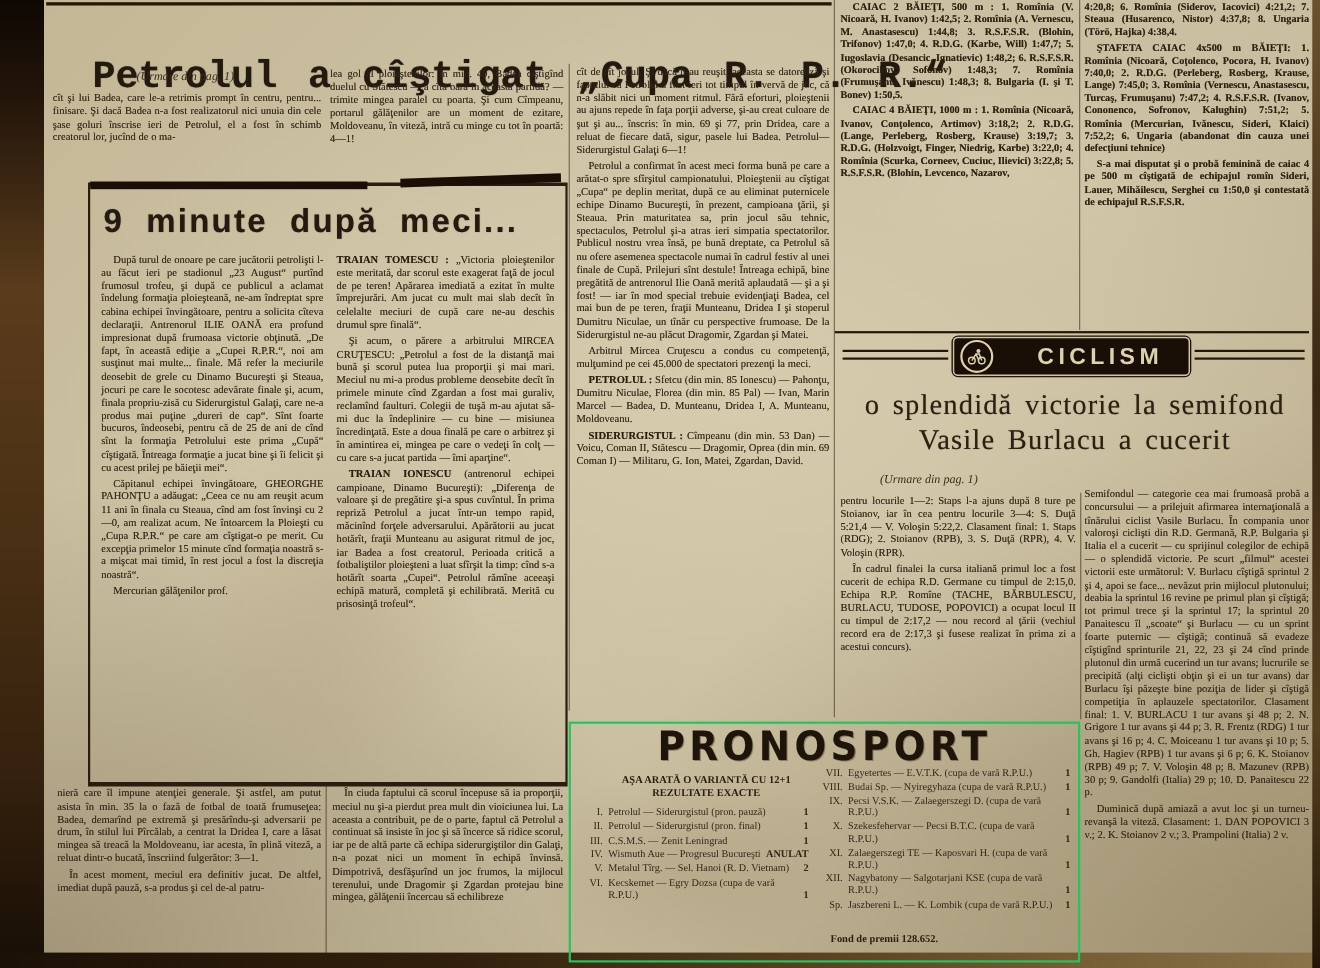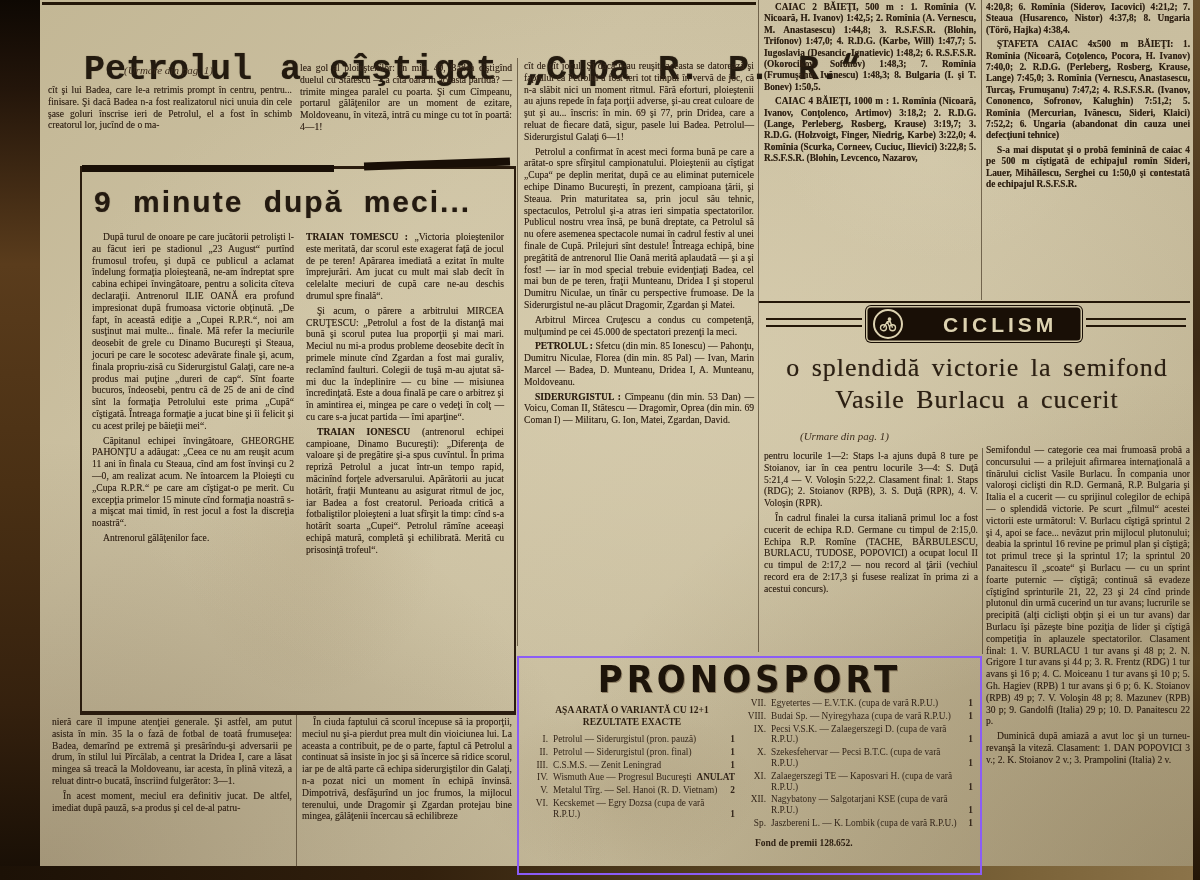--- a/index.html
+++ b/index.html
@@ -34,29 +34,29 @@
   .box5 .bar2{position:absolute;left:282px;top:-9px;width:146px;height:8px;background:#190f06;transform:rotate(-2deg);}
   .box5-title{position:absolute;font:bold 30px/1 "Liberation Sans",sans-serif;color:#241a10;
      letter-spacing:2px;word-spacing:10px;text-shadow:0 0 1px rgba(36,26,16,.5);white-space:nowrap;}
   .badge{position:absolute;background:#190f06;border-radius:5px;display:flex;align-items:center;
      box-shadow:0 0 0 1px #190f06, inset 0 0 0 1.5px #cfc4a3;gap:32px;}
   .badge-text{font:bold 21px/1 "Liberation Sans",sans-serif;color:#ddd2b0;letter-spacing:4px;margin-left:8px;}
   .emblem{width:26px;height:26px;border-radius:50%;border:2px solid #ddd2b0;margin-left:7px;flex:none;
      display:flex;align-items:center;justify-content:center;}
   .ctitle{position:absolute;font:26px/32px "Liberation Serif",serif;color:#2c2013;text-align:center;
      letter-spacing:1px;word-spacing:4px;text-shadow:0 0 .8px rgba(44,32,19,.5);}
-  .pnbox{position:absolute;border:2px solid #8b5cf6;}
+  .pnbox{position:absolute;border:2px solid #22c55e;}
   .pn-title{position:absolute;left:0;right:0;text-align:center;font:bold 34px/1 "DejaVu Sans",sans-serif;
      color:#1d140a;letter-spacing:4px;transform:scaleY(1.08);text-shadow:1px 1px 0 rgba(90,70,45,.5);}
   .pn-sub{font:bold 9.5px/12px "Liberation Serif",serif;color:#2b1d10;text-align:center;margin:0;}
   .pn-entry{position:relative;padding-left:26px;padding-right:16px;margin-bottom:2px;
      font:9.3px/10.8px "Liberation Serif",serif;color:#33251a;}
   .pn-no{position:absolute;left:0;top:0;font-weight:normal;width:24px;text-align:right;padding-right:3px;box-sizing:border-box;}
   .pn-res{position:absolute;right:0;bottom:0;font-weight:bold;}
-  .pn-fond{font:bold 9.5px/12px "Liberation Serif",serif;color:#2b1d10;margin-top:8px;padding-left:10px;}
+  .pn-fond{font:bold 9.5px/12px "Liberation Serif",serif;color:#2b1d10;margin-top:19px;padding-left:10px;}
 </style>
 </head>
 <body>
 
 <div class="paper"></div>
 <div class="stain" style="left:180px;top:380px;width:260px;height:320px;background:radial-gradient(ellipse,rgba(120,92,52,.10),rgba(0,0,0,0) 70%);"></div>
 <div class="stain" style="left:780px;top:60px;width:300px;height:200px;background:radial-gradient(ellipse,rgba(225,216,188,.25),rgba(0,0,0,0) 70%);"></div>
 <div class="stain" style="left:480px;top:700px;width:280px;height:180px;background:radial-gradient(ellipse,rgba(110,85,50,.12),rgba(0,0,0,0) 70%);"></div>
 <div class="edgeL"></div>
 <div class="edgeB"></div>
@@ -98,21 +98,21 @@
   <p class="t"><b></b><span>În ciuda faptului că scorul începuse să ia proporţii, meciul nu şi-a pierdut prea mult din vioiciunea lui. La aceasta a contribuit, pe de o parte, faptul că Petrolul a continuat să insiste în joc şi să încerce să ridice scorul, iar pe de altă parte că echipa siderurgiştilor din Galaţi, n-a pozat nici un moment în echipă învinsă. Dimpotrivă, desfăşurînd un joc frumos, la mijlocul terenului, unde Dragomir şi Zgardan protejau bine mingea, gălăţenii încercau să echilibreze</span></p>
 </div>
 
 <div class="box5" style="left:80px;top:166px;width:432px;height:542px;">
   <div class="bar1"></div>
   <div class="bar2"></div>
   <div class="box5-title" style="left:12px;top:18px;">9 minute după meci...</div>
   <div class="col" style="left:10px;top:62px;width:202px;">
     <p class="t"><b></b><span>După turul de onoare pe care jucătorii petrolişti l-au făcut ieri pe stadionul „23 August“ purtînd frumosul trofeu, şi după ce publicul a aclamat îndelung formaţia ploieşteană, ne-am îndreptat spre cabina echipei învingătoare, pentru a solicita cîteva declaraţii. Antrenorul ILIE OANĂ era profund impresionat după frumoasa victorie obţinută. „De fapt, în această ediţie a „Cupei R.P.R.“, noi am susţinut mai multe... finale. Mă refer la meciurile deosebit de grele cu Dinamo Bucureşti şi Steaua, jocuri pe care le socotesc adevărate finale şi, acum, finala propriu-zisă cu Siderurgistul Galaţi, care ne-a produs mai puţine „dureri de cap“. Sînt foarte bucuros, îndeosebi, pentru că de 25 de ani de cînd sînt la formaţia Petrolului este prima „Cupă“ cîştigată. Întreaga formaţie a jucat bine şi îi felicit şi cu acest prilej pe băieţii mei“.</span></p>
     <p class="t"><b></b><span>Căpitanul echipei învingătoare, GHEORGHE PAHONŢU a adăugat: „Ceea ce nu am reuşit acum 11 ani în finala cu Steaua, cînd am fost învinşi cu 2—0, am realizat acum. Ne întoarcem la Ploieşti cu „Cupa R.P.R.“ pe care am cîştigat-o pe merit. Cu excepţia primelor 15 minute cînd formaţia noastră s-a mişcat mai timid, în rest jocul a fost la discreţia noastră“.</span></p>
-    <p class="t"><b></b><span>Antrenorul gălăţenilor face.</span></p>
+    <p class="t"><b></b><span>Mercurian gălăţenilor prof.</span></p>
   </div>
   <div class="col" style="left:224px;top:62px;width:198px;">
     <p class="t noind"><b>TRAIAN TOMESCU : </b><span>„Victoria ploieştenilor este meritată, dar scorul este exagerat faţă de jocul de pe teren! Apărarea imediată a ezitat în multe împrejurări. Am jucat cu mult mai slab decît în celelalte meciuri de cupă care ne-au deschis drumul spre finală“.</span></p>
     <p class="t"><b></b><span>Şi acum, o părere a arbitrului MIRCEA CRUŢESCU: „Petrolul a fost de la distanţă mai bună şi scorul putea lua proporţii şi mai mari. Meciul nu mi-a produs probleme deosebite decît în primele minute cînd Zgardan a fost mai guraliv, reclamînd faulturi. Colegii de tuşă m-au ajutat să-mi duc la îndeplinire — cu bine — misiunea încredinţată. Este a doua finală pe care o arbitrez şi în amintirea ei, mingea pe care o vedeţi în colţ — cu care s-a jucat partida — îmi aparţine“.</span></p>
     <p class="t"><b>TRAIAN IONESCU </b><span>(antrenorul echipei campioane, Dinamo Bucureşti): „Diferenţa de valoare şi de pregătire şi-a spus cuvîntul. În prima repriză Petrolul a jucat într-un tempo rapid, măcinînd forţele adversarului. Apărătorii au jucat hotărît, fraţii Munteanu au asigurat ritmul de joc, iar Badea a fost creatorul. Perioada critică a fotbaliştilor ploieşteni a luat sfîrşit la timp: cînd s-a hotărît soarta „Cupei“. Petrolul rămîne aceeaşi echipă matură, completă şi echilibrată. Merită cu prisosinţă trofeul“.</span></p>
   </div>
 </div>
 
 <div class="col rescol" style="left:764px;top:2px;width:212px;">
   <p class="t"><b>CAIAC 2 BĂIEŢI, 500 m : </b><span>1. Romînia (V. Nicoară, H. Ivanov) 1:42,5; 2. Romînia (A. Vernescu, M. Anastasescu) 1:44,8; 3. R.S.F.S.R. (Blohin, Trifonov) 1:47,0; 4. R.D.G. (Karbe, Will) 1:47,7; 5. Iugoslavia (Desancic, Ignatievic) 1:48,2; 6. R.S.F.S.R. (Okorocikov, Sofonov) 1:48,3; 7. Romînia (Frumuşanu, Ivănescu) 1:48,3; 8. Bulgaria (I. şi T. Bonev) 1:50,5.</span></p>
@@ -149,21 +149,21 @@
   <p class="t noind"><b></b><span>pentru locurile 1—2: Staps l-a ajuns după 8 ture pe Stoianov, iar în cea pentru locurile 3—4: S. Duţă 5:21,4 — V. Voloşin 5:22,2. Clasament final: 1. Staps (RDG); 2. Stoianov (RPB), 3. S. Duţă (RPR), 4. V. Voloşin (RPR).</span></p>
   <p class="t"><b></b><span>În cadrul finalei la cursa italiană primul loc a fost cucerit de echipa R.D. Germane cu timpul de 2:15,0. Echipa R.P. Romîne (TACHE, BĂRBULESCU, BURLACU, TUDOSE, POPOVICI) a ocupat locul II cu timpul de 2:17,2 — nou record al ţării (vechiul record era de 2:17,3 şi fusese realizat în prima zi a acestui concurs).</span></p>
 </div>
 <div class="col" style="left:986px;top:444px;width:204px;height:430px;overflow:hidden;">
   <p class="t noind"><b></b><span>Semifondul — categorie cea mai frumoasă probă a concursului — a prilejuit afirmarea internaţională a tînărului ciclist Vasile Burlacu. În compania unor valoroşi ciclişti din R.D. Germană, R.P. Bulgaria şi Italia el a cucerit — cu sprijinul colegilor de echipă — o splendidă victorie. Pe scurt „filmul“ acestei victorii este următorul: V. Burlacu cîştigă sprintul 2 şi 4, apoi se face... nevăzut prin mijlocul plutonului; deabia la sprintul 16 revine pe primul plan şi cîştigă; tot primul trece şi la sprintul 17; la sprintul 20 Panaitescu îl „scoate“ şi Burlacu — cu un sprint foarte puternic — cîştigă; continuă să evadeze cîştigînd sprinturile 21, 22, 23 şi 24 cînd prinde plutonul din urmă cucerind un tur avans; lucrurile se precipită (alţi ciclişti obţin şi ei un tur avans) dar Burlacu îşi păzeşte bine poziţia de lider şi cîştigă competiţia în aplauzele spectatorilor. Clasament final: 1. V. BURLACU 1 tur avans şi 48 p; 2. N. Grigore 1 tur avans şi 44 p; 3. R. Frentz (RDG) 1 tur avans şi 16 p; 4. C. Moiceanu 1 tur avans şi 10 p; 5. Gh. Hagiev (RPB) 1 tur avans şi 6 p; 6. K. Stoianov (RPB) 49 p; 7. V. Voloşin 48 p; 8. Mazunev (RPB) 30 p; 9. Gandolfi (Italia) 29 p; 10. D. Panaitescu 22 p.</span></p>
   <p class="t"><b></b><span>Duminică după amiază a avut loc şi un turneu-revanşă la viteză. Clasament: 1. DAN POPOVICI 3 v.; 2. K. Stoianov 2 v.; 3. Prampolini (Italia) 2 v.</span></p>
 </div>
 
 <div class="pnbox" style="left:517px;top:656px;width:461px;height:215px;">
   <div class="pn-title" style="top:4px;">PRONOSPORT</div>
-  <div class="col" style="left:8px;top:46px;width:210px;">
+  <div class="col" style="left:18px;top:46px;width:210px;">
     <p class="pn-sub">AŞA ARATĂ O VARIANTĂ CU 12+1</p>
     <p class="pn-sub">REZULTATE EXACTE</p>
   </div>
   <div class="col" style="left:8px;top:76px;width:208px;">
     <div class="pn-entry"><span class="pn-no">I.</span><span>Petrolul — Siderurgistul (pron. pauză)</span><span class="pn-res">1</span></div>
     <div class="pn-entry"><span class="pn-no">II.</span><span>Petrolul — Siderurgistul (pron. final)</span><span class="pn-res">1</span></div>
     <div class="pn-entry"><span class="pn-no">III.</span><span>C.S.M.S. — Zenit Leningrad</span><span class="pn-res">1</span></div>
     <div class="pn-entry"><span class="pn-no">IV.</span><span>Wismuth Aue — Progresul Bucureşti</span><span class="pn-res">ANULAT</span></div>
     <div class="pn-entry"><span class="pn-no">V.</span><span>Metalul Tîrg. — Sel. Hanoi (R. D. Vietnam)</span><span class="pn-res">2</span></div>
     <div class="pn-entry"><span class="pn-no">VI.</span><span>Kecskemet — Egry Dozsa (cupa de vară R.P.U.)</span><span class="pn-res">1</span></div>

